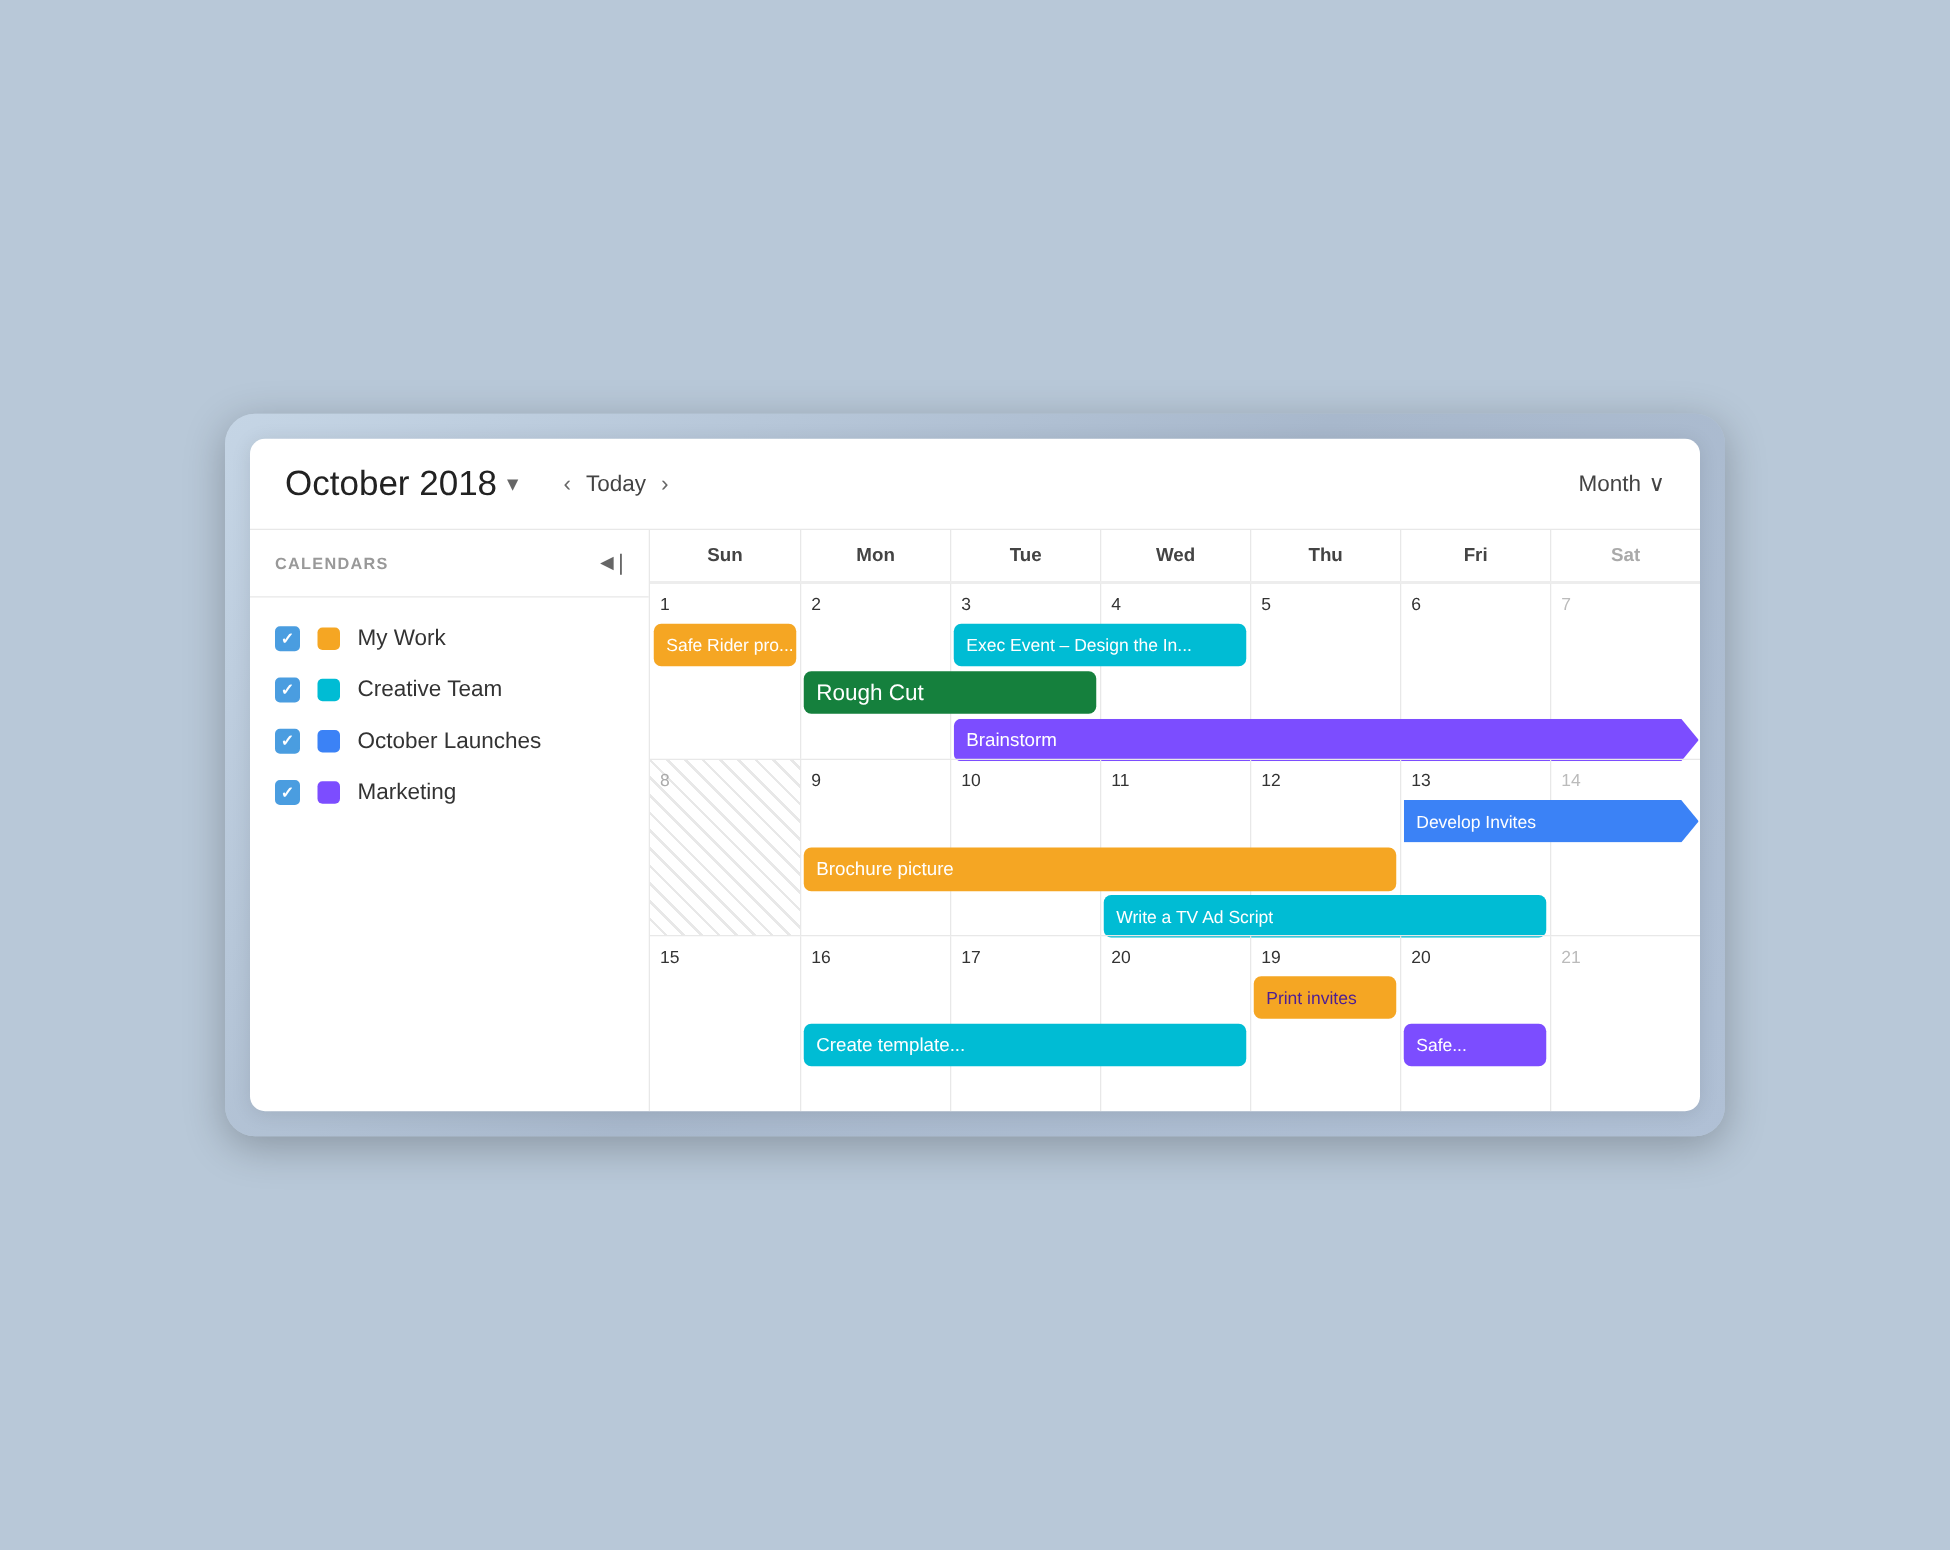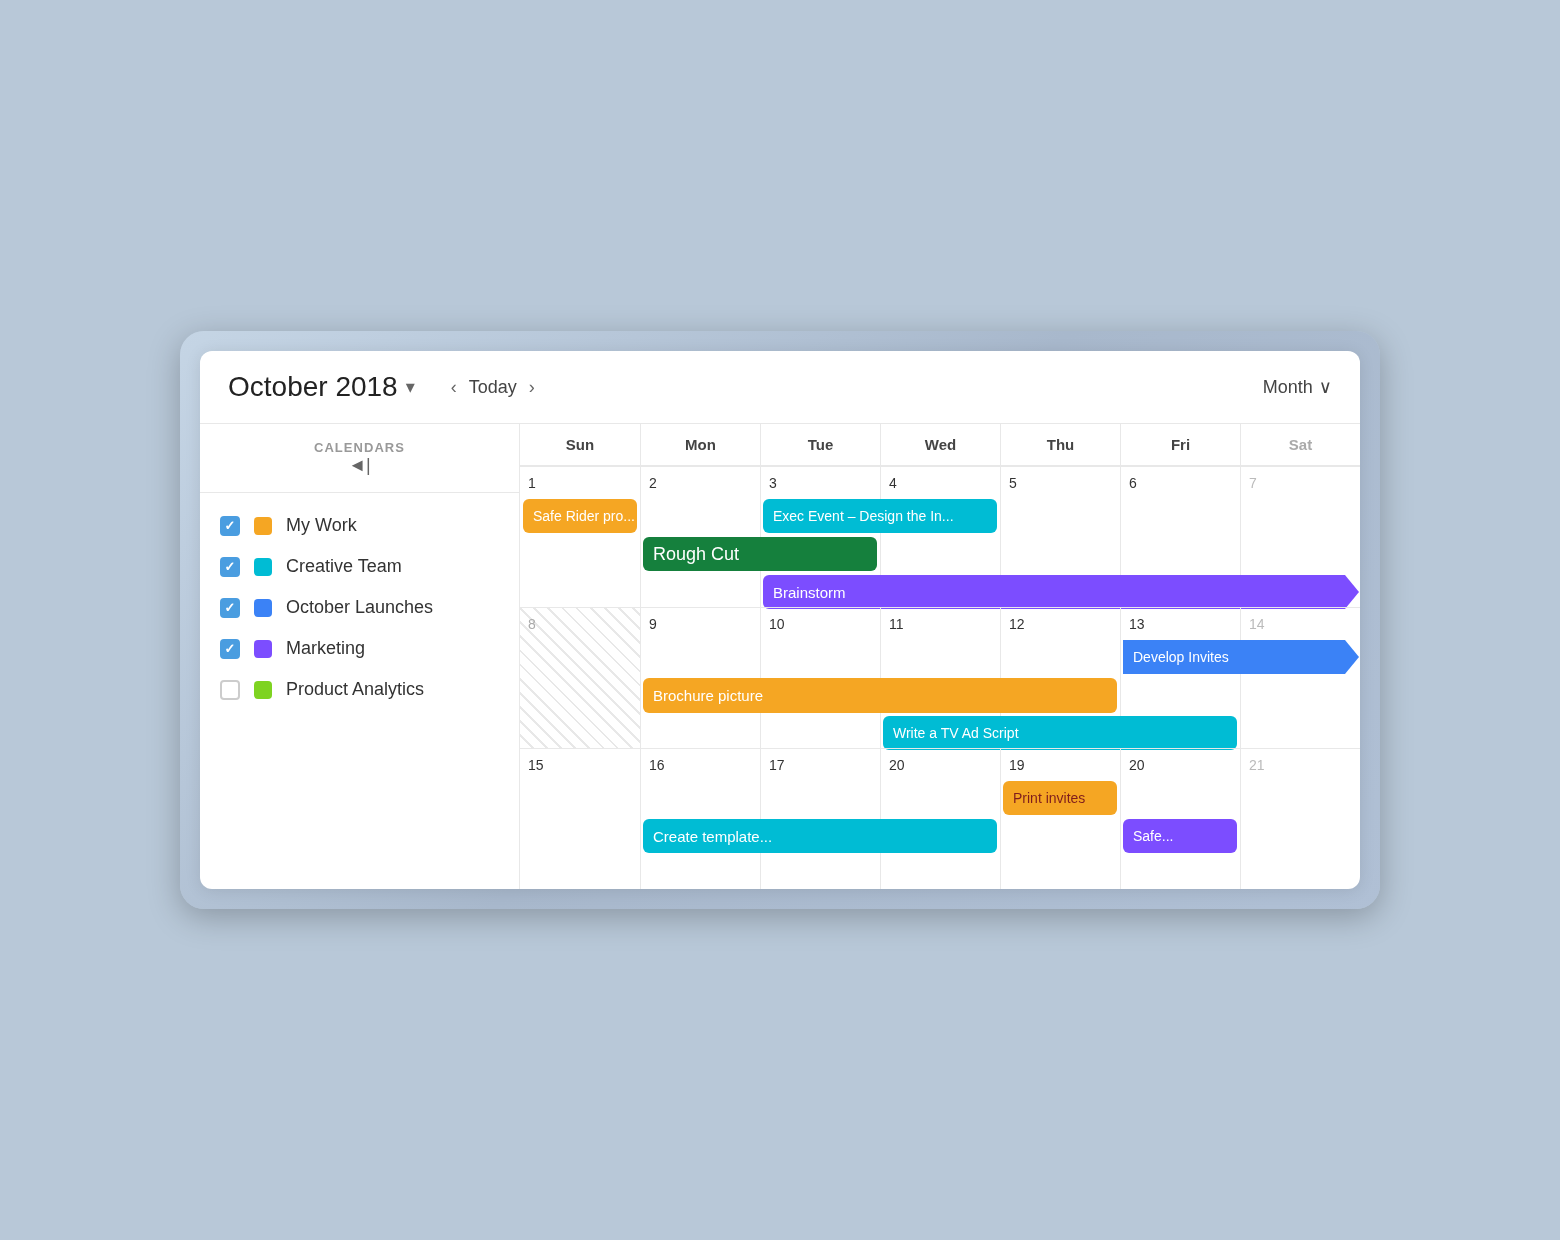--- a/index.html
+++ b/index.html
@@ -95,21 +95,20 @@
       min-width: 320px;
       border-right: 1px solid #e8e8e8;
       padding: 0;
     }
 
     .sidebar-header {
       display: flex;
       align-items: center;
       padding: 16px 20px;
       border-bottom: 1px solid #e8e8e8;
-      flex-direction: column;
     }
 
     .sidebar-title {
       font-size: 13px;
       font-weight: 700;
       color: #999;
       letter-spacing: 0.08em;
       text-transform: uppercase;
       flex: 1;
     }
@@ -282,25 +281,20 @@
           </div>
 
           <div class="calendar-item">
             <div class="checkbox">
               <span class="checkbox-check">✓</span>
             </div>
             <div class="color-dot" style="background:#7c4dff; border-radius:4px;"></div>
             <span class="calendar-item-label">Marketing</span>
           </div>
 
-          <div class="calendar-item">
-            <div class="checkbox unchecked"></div>
-            <div class="color-dot" style="background:#7ed321; border-radius:4px;"></div>
-            <span class="calendar-item-label">Product Analytics</span>
-          </div>
 
         </div>
       </div>
 
       <div class="calendar-grid-wrapper">
 
         <div class="day-headers">
           <div class="day-header">Sun</div>
           <div class="day-header">Mon</div>
           <div class="day-header">Tue</div>
@@ -530,21 +524,21 @@
                 position: absolute;
                 left: calc(4 * (100% / 7) + 3px);
                 width: calc(1 * (100% / 7) - 6px);
                 top: 2px;
                 height: 34px;
                 background: #f5a623;
                 border-radius: 6px;
                 display: flex;
                 align-items: center;
                 padding: 0 10px;
-                color: #7f1d1d;
+                color: #4c1d95;
                 font-size: 14px;
                 font-weight: 500;
                 pointer-events: all;
                 overflow: hidden;
                 white-space: nowrap;
               ">Print invites</div>
 
             <div style="
                 position: absolute;
                 left: calc(1 * (100% / 7) + 3px);

